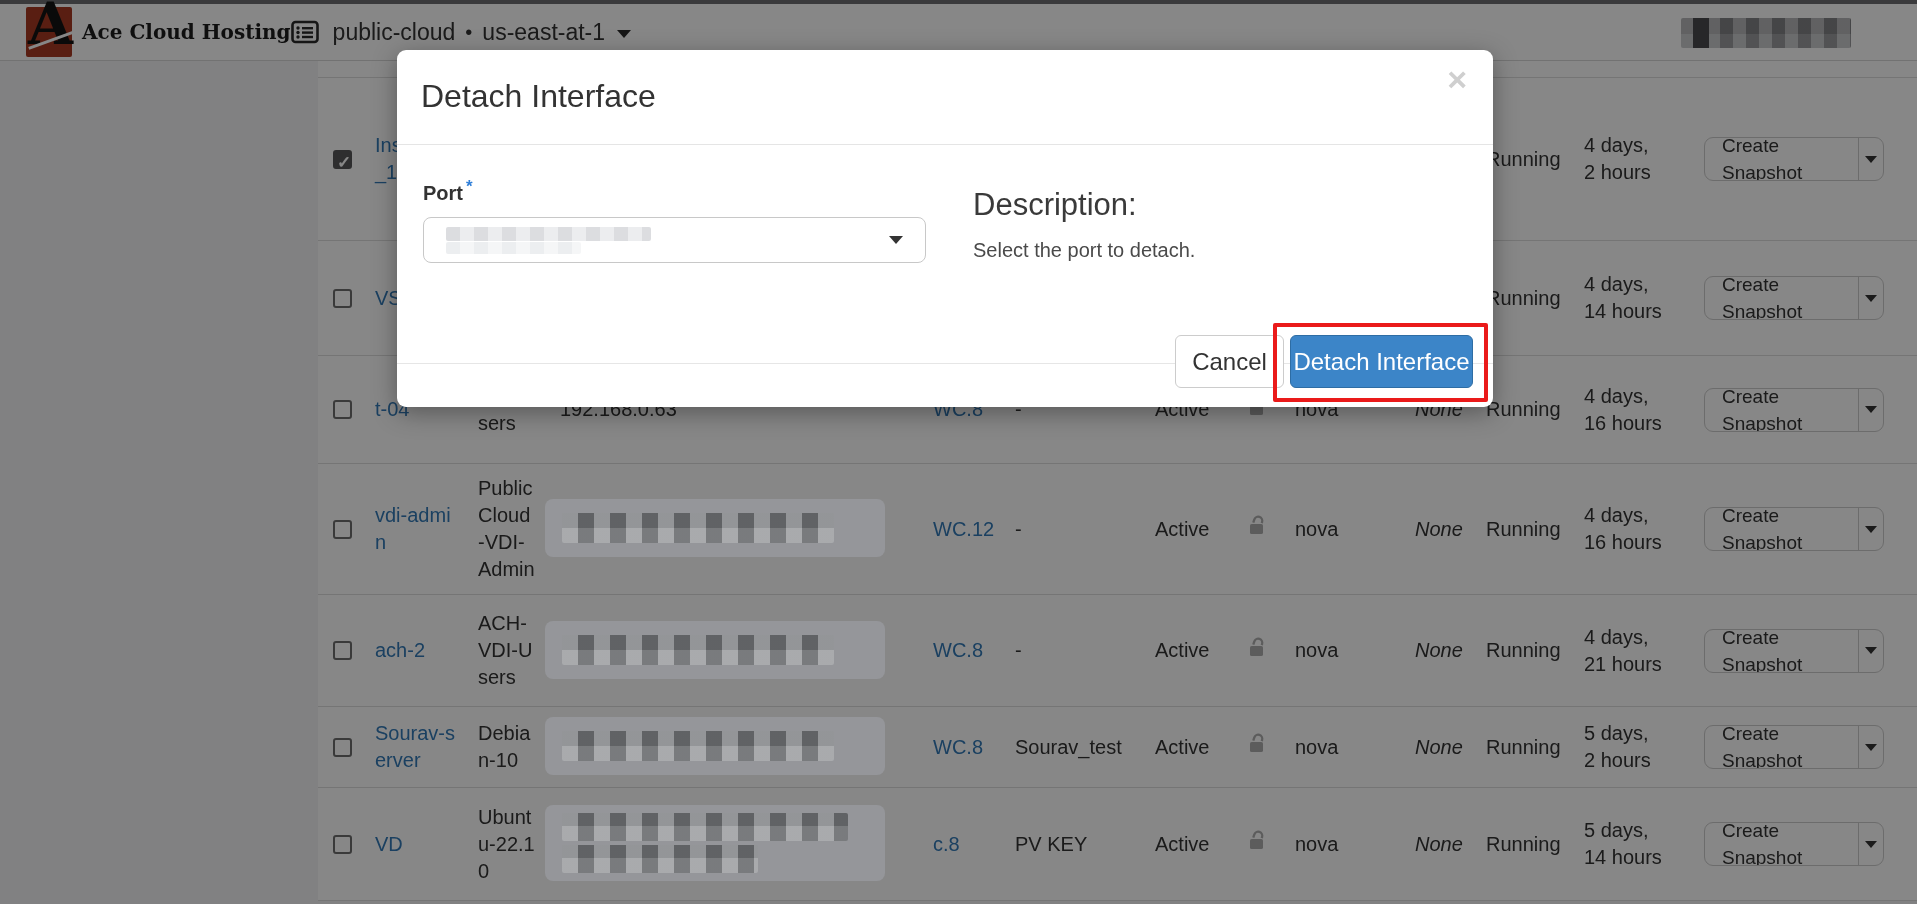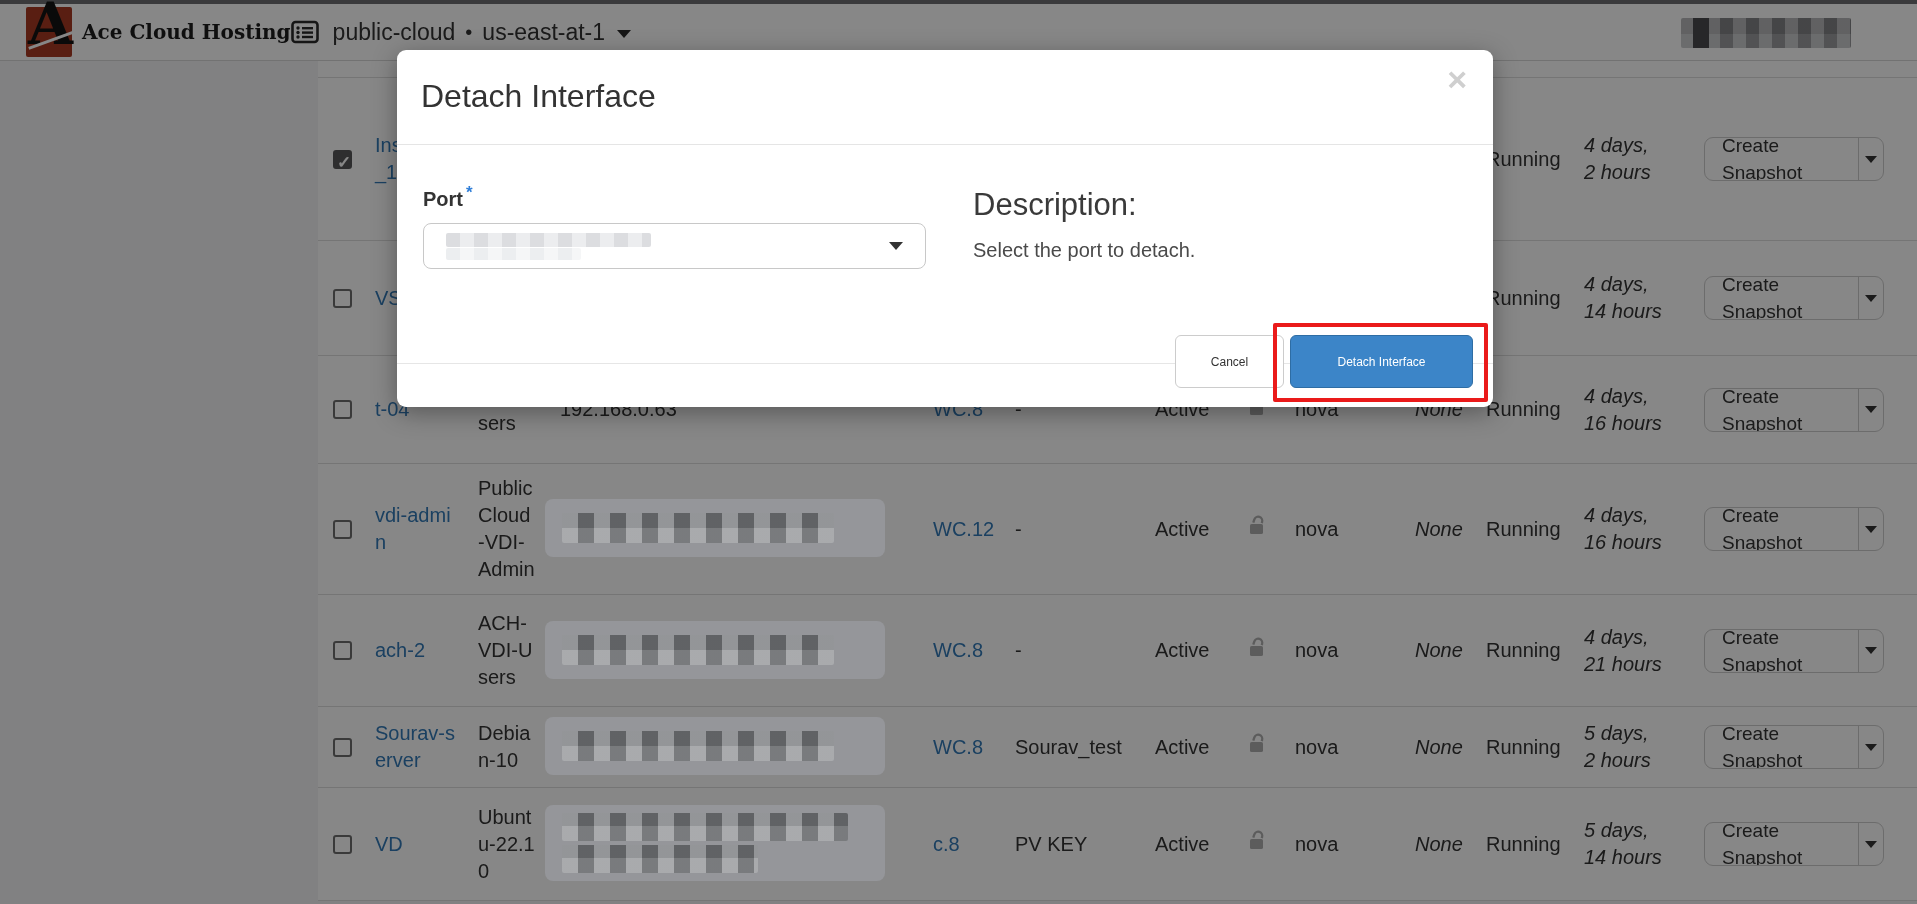--- a/index.html
+++ b/index.html
@@ -38,21 +38,21 @@
   .c.name { width:103px; color:#337ab7; white-space:pre-line; cursor:pointer; }
   .c.image { width:82px; white-space:pre-line; }
   .c.ip { width:373px; }
   .c.flavor { width:82px; color:#337ab7; cursor:pointer; }
   .c.kp { width:140px; }
   .c.status { width:92px; }
   .c.lock { width:48px; }
   .c.az { width:120px; }
   .c.task { width:71px;font-style:italic; }
   .c.power { width:98px; }
-  .c.age { width:120px; white-space:pre-line;font-style:italic; }
+  .c.age { width:120px; white-space:pre-line; }
   .c.action { flex:1 1 auto; display:flex; justify-content:flex-end; padding-right:33px; }
 
   .checkbox { width:19px; height:19px; border:2px solid #6f6f6f; border-radius:3px; background:#fff; position:relative; cursor:pointer; }
   .checkbox.checked { background:#58585a; border-color:#58585a; }
   .checkbox.checked::after { content:"✓"; position:absolute; left:2px; top:-3px; color:#fff; font-size:17px; font-weight:bold; }
 
   .split-btn { display:flex; height:44px; border:1px solid #ccc; border-radius:9px; background:#fff; overflow:hidden; cursor:pointer; }
   .split-btn .main { padding:0 17px; display:flex; align-items:center; font-size:19px; color:#333; }
   .split-btn .dd { width:30px; border-left:1px solid #ccc; display:flex; align-items:center; justify-content:center; }
   .tri-down { width:0; height:0; border-left:6px solid transparent; border-right:6px solid transparent; border-top:7px solid #333; }
@@ -67,34 +67,34 @@
         #7b7d81; }
 
   
   .modal { position:absolute; left:397px; top:50px; width:1096px; height:357px; background:#fff;
            border-radius:9px; box-shadow:0 6px 24px rgba(0,0,0,.35); z-index:20; }
   .m-close { position:absolute; right:26px; top:12px; color:#cfcfcf; font-size:34px; font-weight:bold; cursor:pointer; line-height:1; }
   .m-header { height:95px; border-bottom:1px solid #e5e5e5; padding:28px 24px 0 24px; }
   .m-title { font-size:32px; color:#333; }
   .m-body { display:flex; }
   .m-left { flex:0 0 556px; padding:20px 0 0 26px; }
-  .m-label { font-size:20px; font-weight:bold; color:#333; margin-bottom:12px; margin-top:18px; }
+  .m-label { font-size:20px; font-weight:bold; color:#333; margin-bottom:12px; margin-top:12px; }
   .m-label .req { color:#2f7ed8; vertical-align:super; font-size:17px; margin-left:3px; }
   .m-select { width:503px; height:46px; border:1px solid #c8c8c8; border-radius:8px; background:#fff;
               position:relative; display:flex; align-items:center; cursor:pointer; }
   .m-select .tri-down { position:absolute; right:22px; border-left-width:7px; border-right-width:7px; border-top-width:8px; }
   .sel-blur1 { position:absolute; left:22px; top:9px; width:205px; height:14px;
       background: repeating-linear-gradient(90deg, #dcdde0 0 14px, #ecedef 14px 28px); border-radius:2px; }
   .sel-blur2 { position:absolute; left:22px; top:24px; width:135px; height:12px;
       background: repeating-linear-gradient(90deg, #eceef0 0 14px, #f5f6f7 14px 28px); border-radius:2px; }
   .m-right { padding:42px 0 0 20px; }
   .m-desc-title { font-size:31px; color:#3a3a3a; }
   .m-desc-text { font-size:20px; color:#4a4a4a; margin-top:16px; }
   .m-footer-line { position:absolute; left:0; top:313px; width:1096px; border-top:1px solid #e6e6e6; }
-  .btn { position:absolute; display:flex; align-items:center; justify-content:center; font-size:12px; border-radius:6px; cursor:pointer; }
+  .btn { position:absolute; display:flex; align-items:center; justify-content:center; font-size:24px; border-radius:6px; cursor:pointer; }
   .btn-cancel { left:778px; top:285px; width:109px; height:53px; background:#fff; border:1px solid #ccc; color:#333; }
   .btn-detach { left:893px; top:285px; width:183px; height:53px; background:#3c85c8; border:1px solid #2e6da4; color:#fff; }
   .red-box { position:absolute; left:876px; top:273px; width:215px; height:79px; border:4px solid #ea1a1a; border-radius:2px; pointer-events:none; }
 
   
   .lock-svg { opacity:.8; }
 </style>
 </head>
 <body>
 

